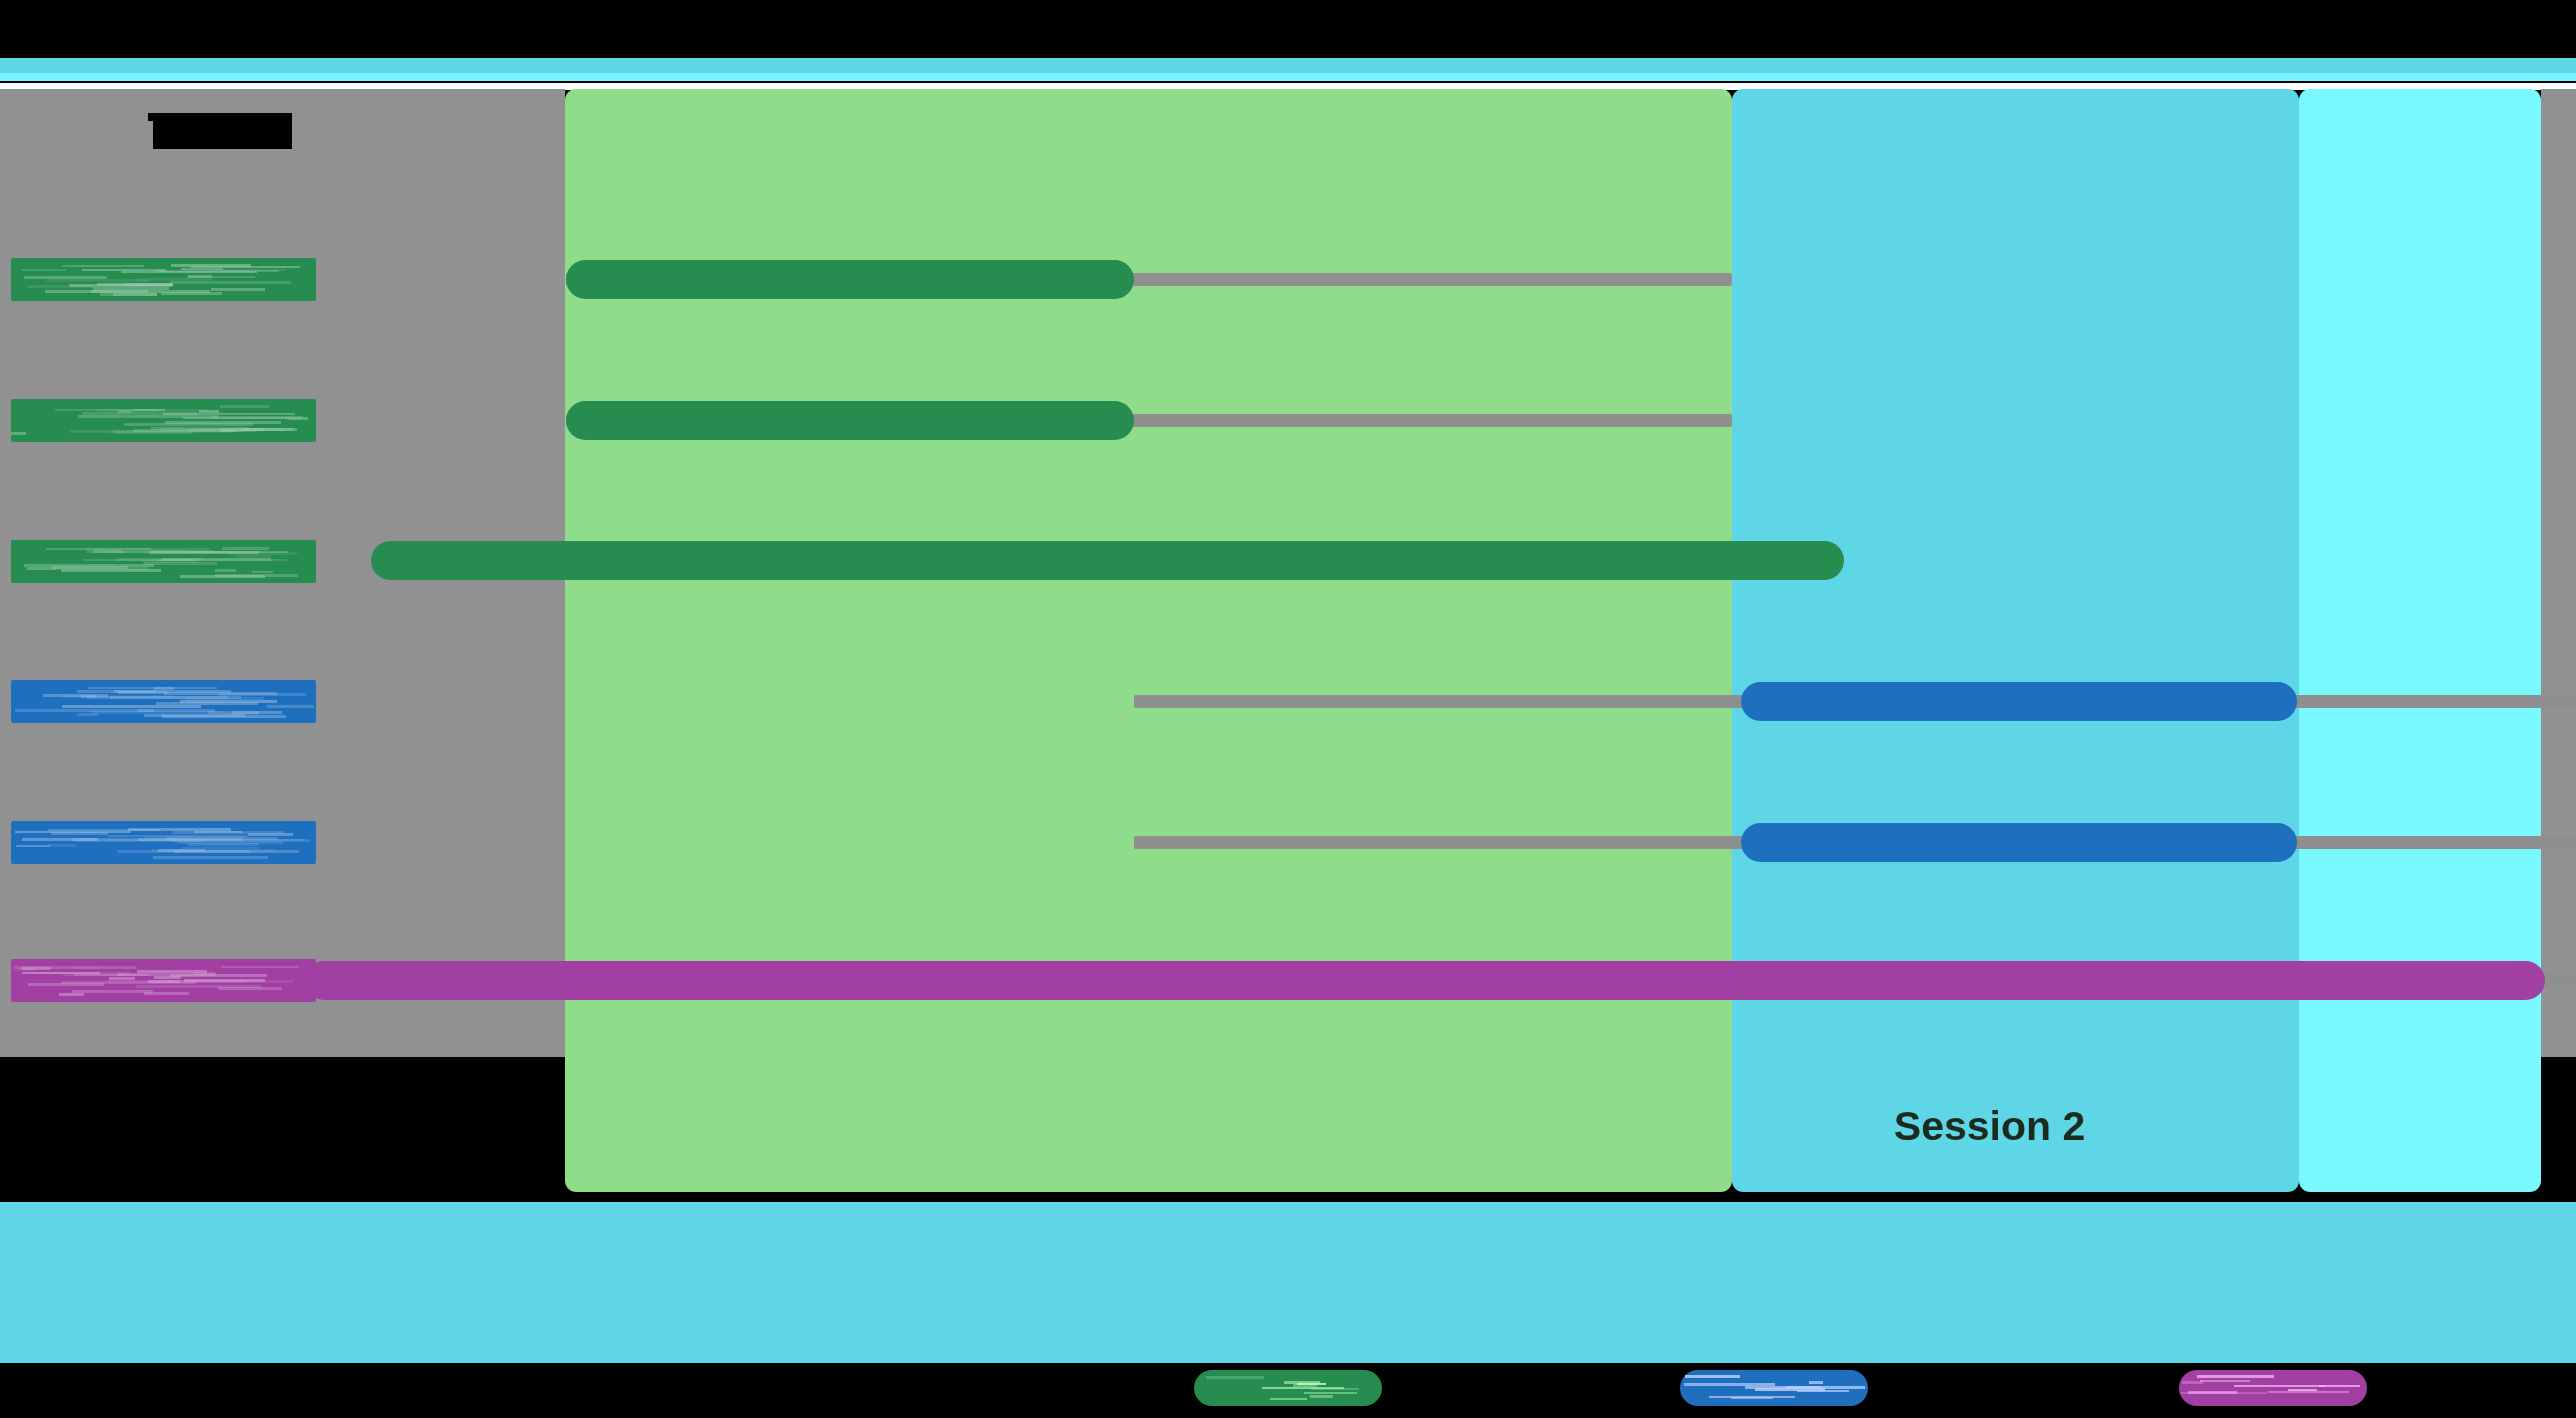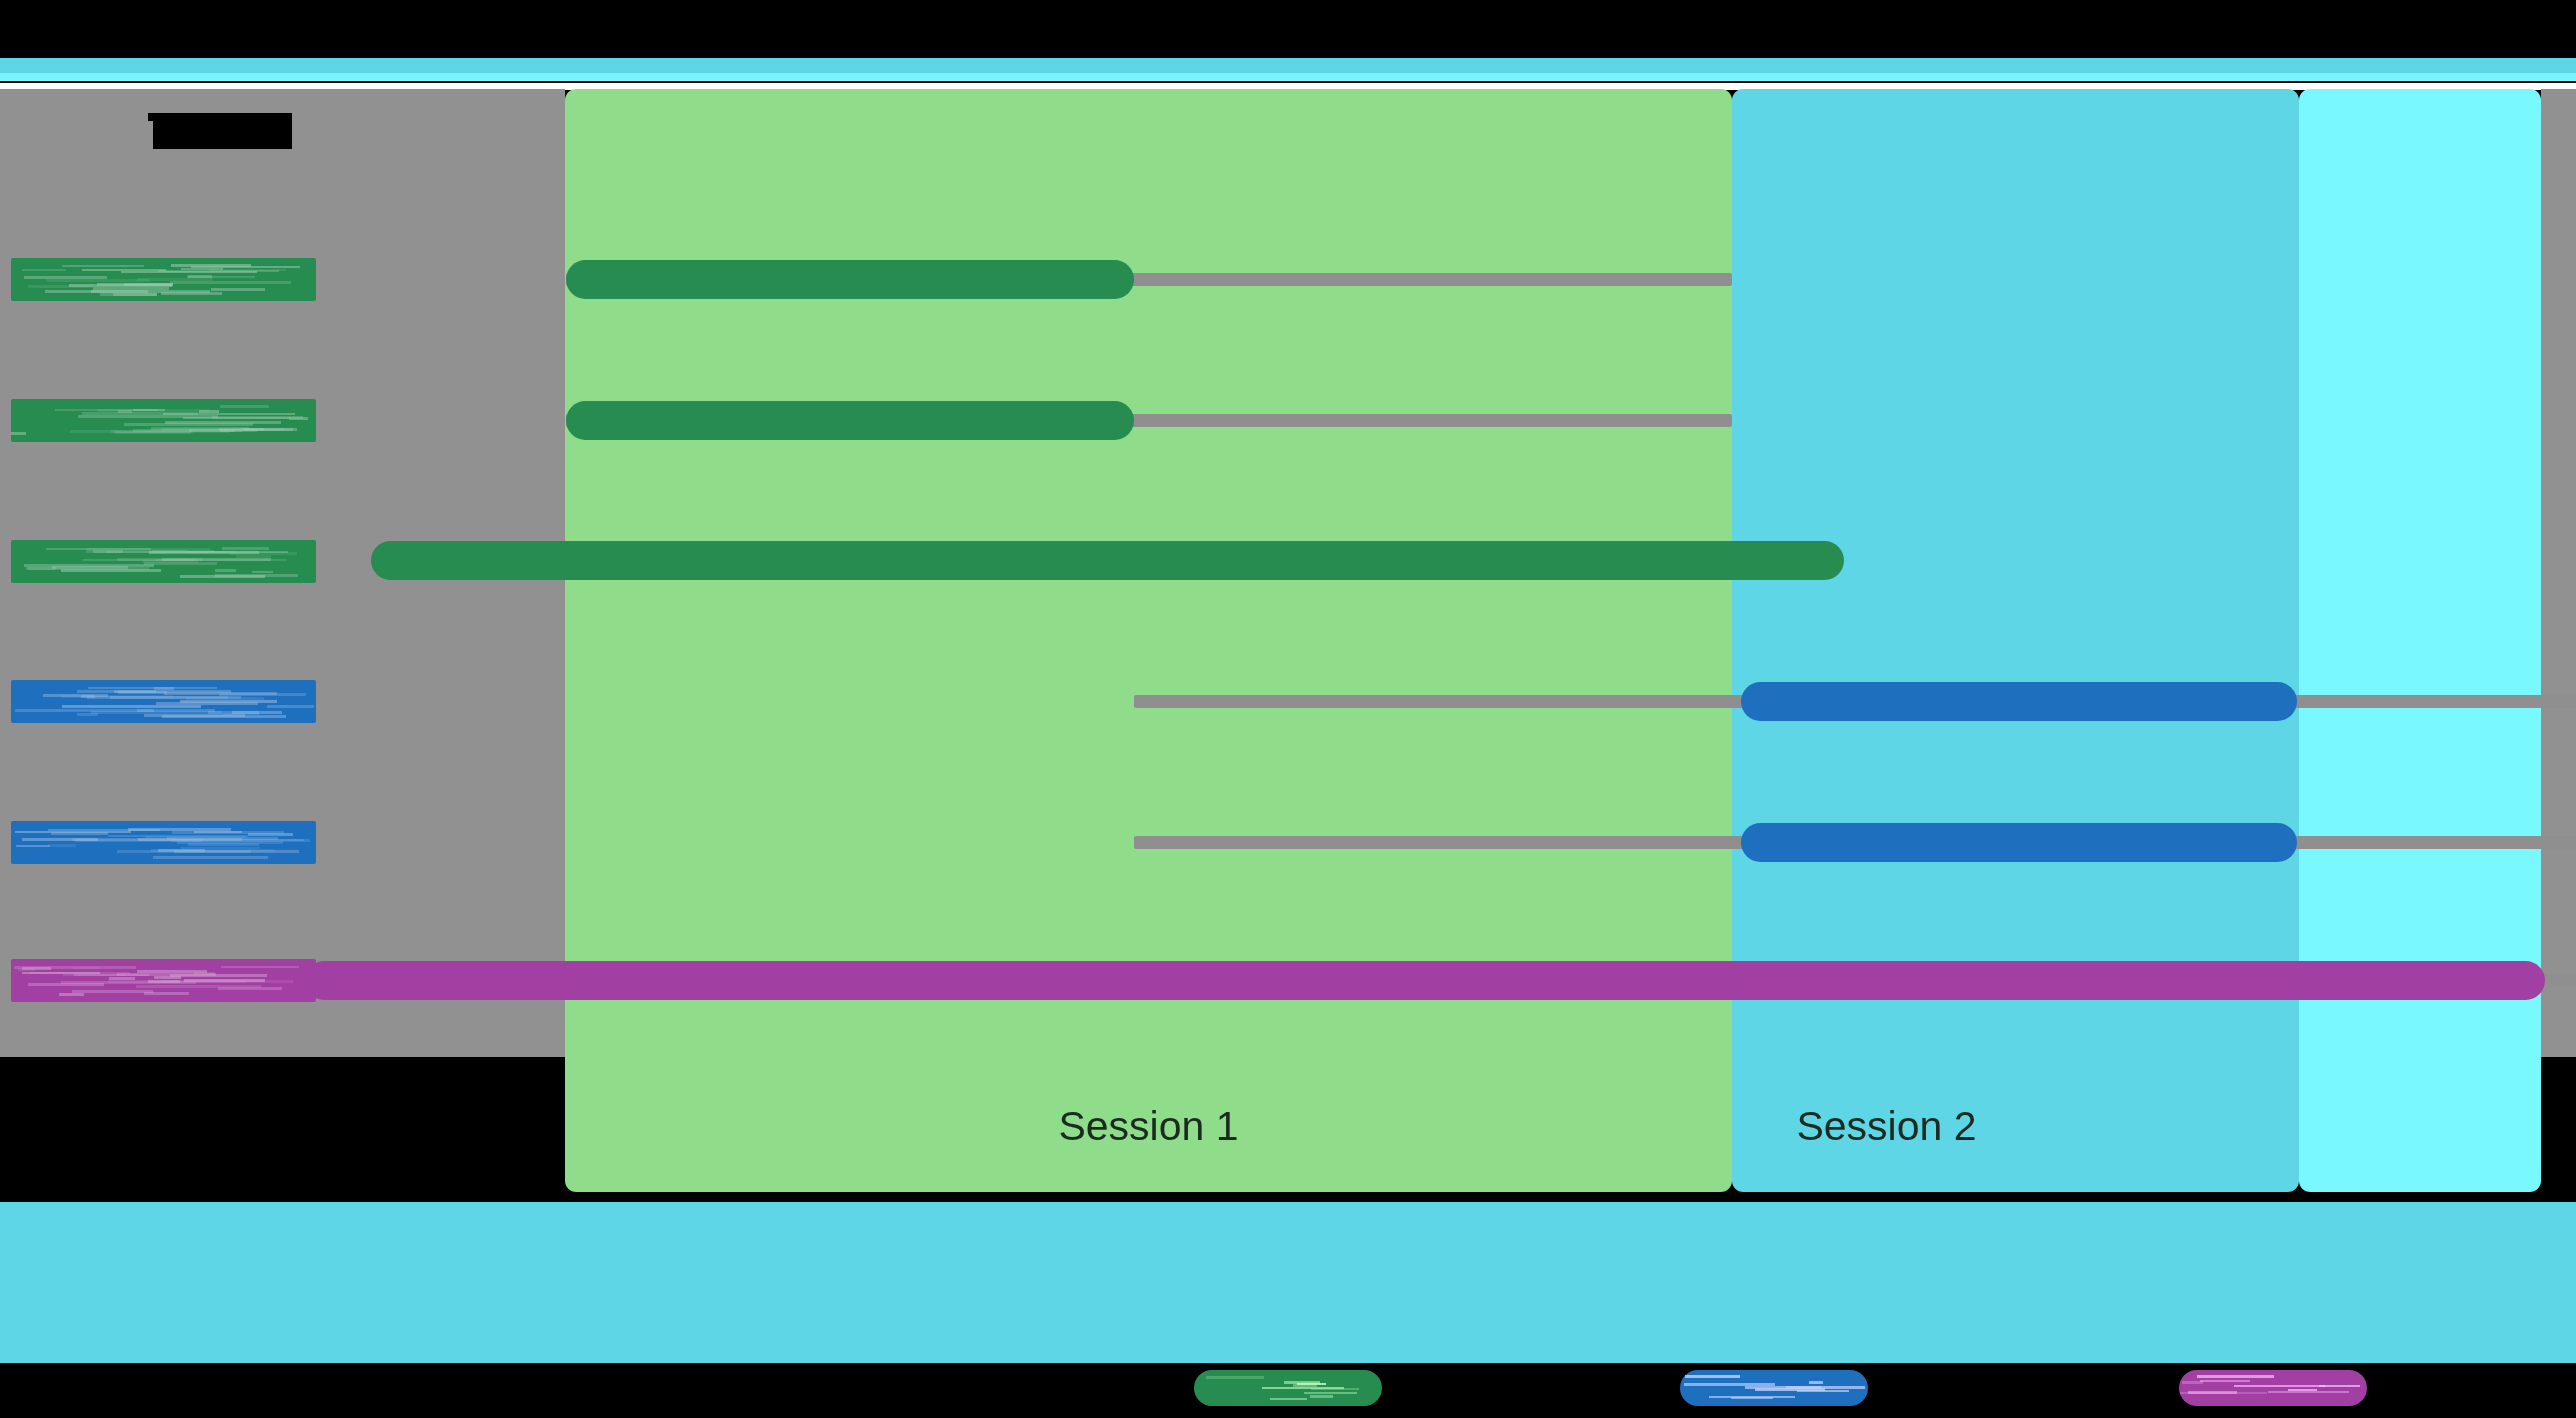--- a/index.html
+++ b/index.html
@@ -19,21 +19,21 @@
   .band.s3{left:2299px;width:242px;background:#79f9ff;}
 
   
   .panel-left{position:absolute;left:0;top:89px;width:565px;height:968px;background:#919191;}
   .panel-right{position:absolute;left:2541px;top:89px;width:35px;height:968px;background:#919191;}
 
   
   .session-label{position:absolute;top:1089px;height:75px;display:flex;align-items:center;justify-content:center;
     font-size:41px;color:#1c2b20;}
   .session-label.s1{left:565px;width:1167px;}
-  .session-label.s2{left:1629px;width:515px;}
+  .session-label.s2{left:1732px;width:515px;font-weight:bold;}
 
   
   .legend-panel{position:absolute;left:0;top:1202px;width:2576px;height:161px;background:#5fd6e6;}
   .gridline{position:absolute;height:13px;background:#8f8f8f;border-radius:1.9px;}
 
   .bar{position:absolute;height:39px;border-radius:20px;}
   .bar.green{background:#268c4f;}
   .bar.blue{background:#1f6fbf;}
   .bar.magenta{background:#a23fa2;}
 
@@ -269,21 +269,20 @@
       <div class="gridline" style="left: 1134px; width: 1442px; top: 836px;"></div>
       <div class="gridline" style="left: 566px; width: 2010px; top: 974px;"></div>
       <div class="bar green" style="left: 566px; width: 568px; top: 260px;"></div>
       <div class="bar green" style="left: 566px; width: 568px; top: 401px;"></div>
       <div class="bar green" style="left: 371px; width: 1473px; top: 541px;"></div>
       <div class="bar blue" style="left: 1741px; width: 556px; top: 682px;"></div>
       <div class="bar blue" style="left: 1741px; width: 556px; top: 823px;"></div>
       <div class="bar magenta" style="left: 305px; width: 2240px; top: 961px;"></div>
     </div>
 
-  <div class="session-label s1">Session 1</div>
   <div class="session-label s2">Session 2</div>
 
   <div class="legend-panel"></div>
 
   <div class="legend">
     <div id="legend-items">
         <div class="legend-item" style="left: 1194px; width: 188px;">
           <div class="legend-swatch green">
             <div class="noise">
               <i style="left: 12px; top: 6.3px; width: 58px; opacity: 0.28;"></i>

